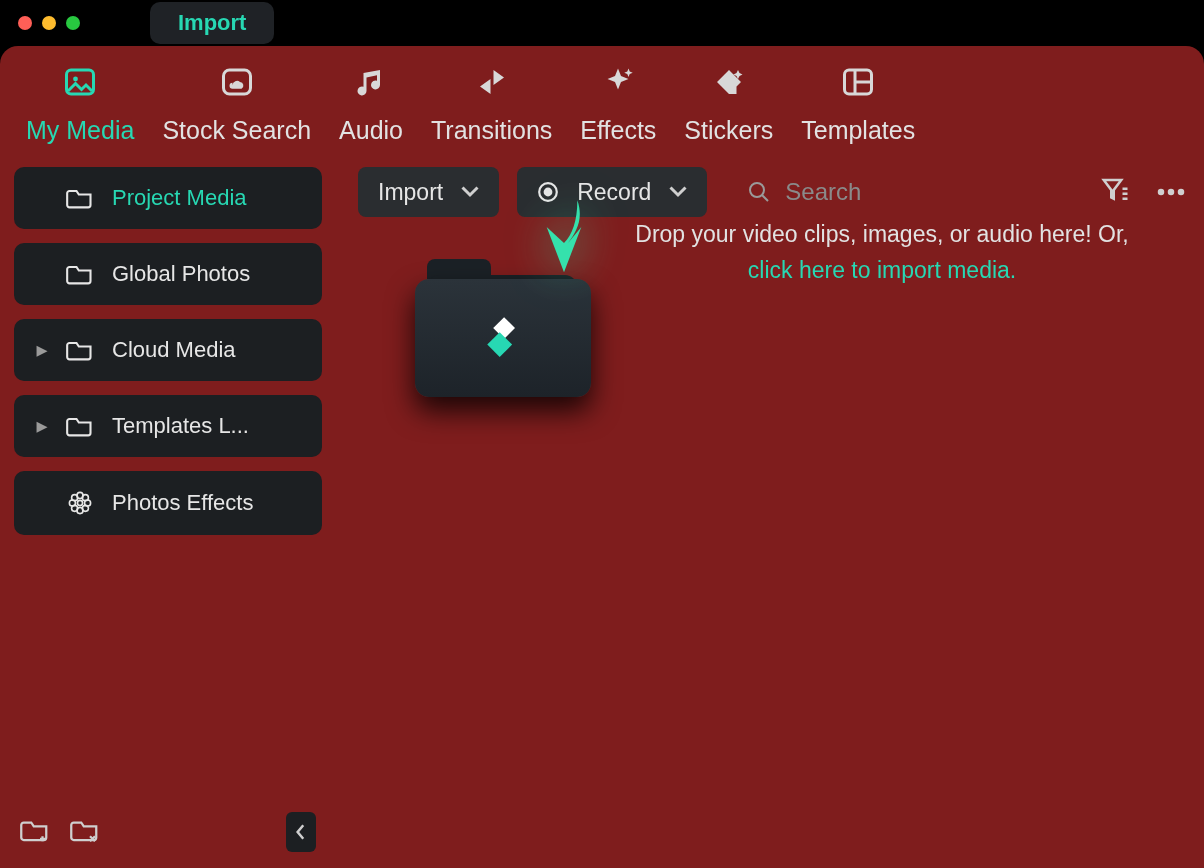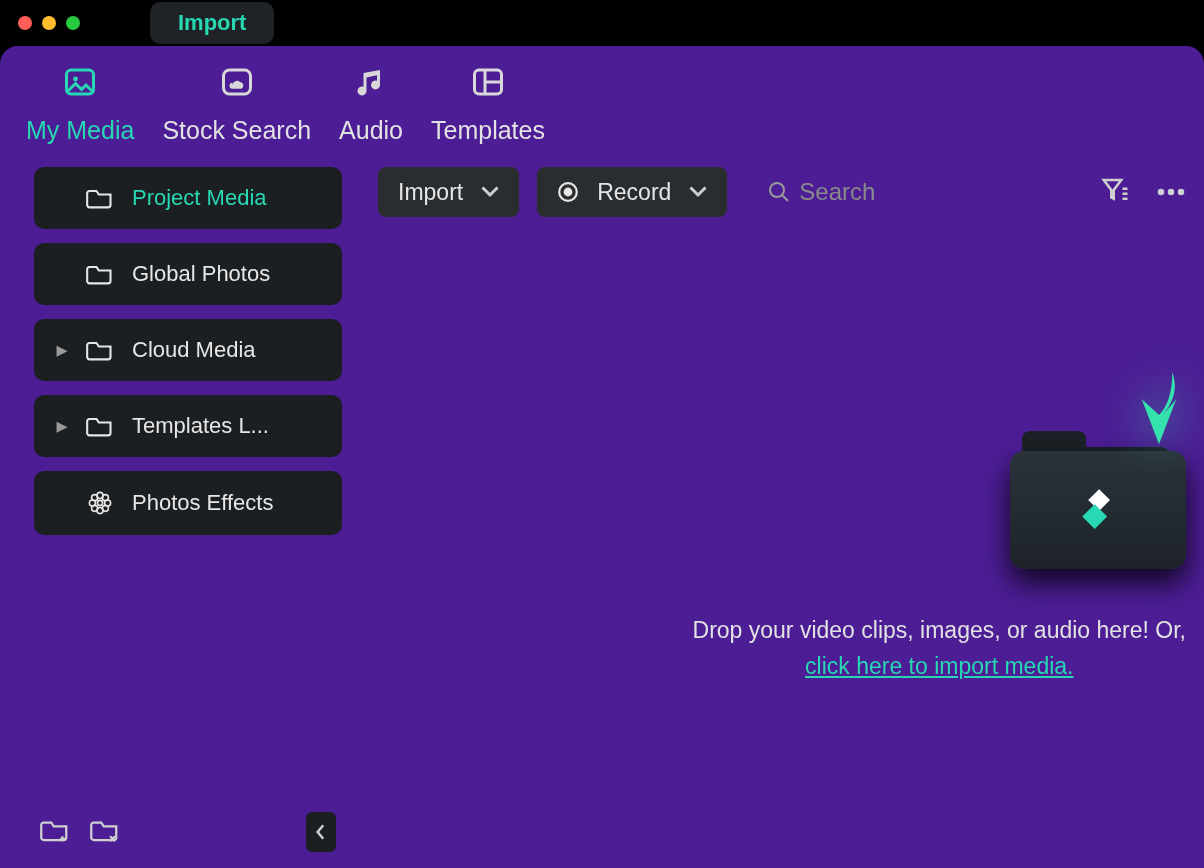--- a/index.html
+++ b/index.html
@@ -25,21 +25,21 @@
     .app-tab {
       margin-left: 60px;
       background: #1f2226;
       color: #27d8b3;
       font-weight: 600;
       font-size: 22px;
       padding: 8px 28px;
       border-radius: 10px;
     }
     .main {
-      background: #4c1d95;
+      background: #7f1d1d;
       border-top-left-radius: 18px;
       border-top-right-radius: 18px;
       height: calc(100% - 46px);
       display: flex;
       flex-direction: column;
     }
     .top-tabs {
       display: flex;
       align-items: flex-end;
       gap: 28px;
@@ -53,21 +53,20 @@
       color: #e2e2e2;
       font-size: 25px;
       cursor: pointer;
     }
     .top-tab.active { color: #27d8b3; }
     .top-tab svg { width: 36px; height: 36px; }
     .content {
       flex: 1;
       display: flex;
       min-height: 0;
-      margin-left: 20px;
     }
     .sidebar {
       width: 336px;
       padding: 12px 14px;
       display: flex;
       flex-direction: column;
     }
     .side-item {
       display: flex;
       align-items: center;
@@ -129,21 +128,21 @@
       gap: 18px;
       padding: 0 20px;
       font-size: 23px;
       color: #e6e6e6;
       cursor: pointer;
     }
     .dd svg { flex: none; }
     .search {
       display: flex;
       align-items: center;
-      gap: 8px;
+      gap: 14px;
       color: #9a9a9a;
       font-size: 24px;
       margin-left: 22px;
     }
     .search input {
       background: transparent;
       border: none;
       outline: none;
       color: #d0d0d0;
       font-size: 24px;
@@ -153,22 +152,22 @@
     .toolbar-right {
       margin-left: auto;
       display: flex;
       align-items: center;
       gap: 26px;
       color: #cfcfcf;
     }
     .dropzone {
       flex: 1;
       display: flex;
-      flex-direction: column;
-      align-items: flex-end;
+      flex-direction: row;
+      align-items: flex-start;
       justify-content: center;
       gap: 44px;
     }
     .drop-graphic {
       position: relative;
       width: 176px;
       height: 180px;
     }
     .folder-back {
       position: absolute;
@@ -201,21 +200,20 @@
       filter: drop-shadow(0 0 22px rgba(53,225,172,0.85));
     }
     .drop-text {
       font-size: 23px;
       color: #e2e2e2;
       text-align: center;
       line-height: 1.55;
     }
     .drop-text a {
       color: #27d8b3;
-      text-decoration: underline;
       cursor: pointer;
     }
   </style>
 </head>
 <body>
 
 <div class="titlebar">
   <div class="traffic-light tl-red"></div>
   <div class="traffic-light tl-yellow"></div>
   <div class="traffic-light tl-green"></div>
@@ -244,20 +242,44 @@
       </span>
       <span>Stock Search</span>
     </div>
     <div class="top-tab">
       <span>
         <svg viewBox="0 0 24 24" fill="#d8d8d8">
             <path d="M9 18a3 3 0 11-2-2.83V6l11-2v10a3 3 0 11-2-2.83V7.5L9 9v9z"></path>
           </svg>
       </span>
       <span>Audio</span>
+    </div>
+    <div class="top-tab">
+      <span>
+        <svg viewBox="0 0 24 24" fill="#d8d8d8">
+            <path d="M13 4l7 5-7 5V4zM11 20l-7-5 7-5v10z"></path>
+          </svg>
+      </span>
+      <span>Transitions</span>
+    </div>
+    <div class="top-tab">
+      <span>
+        <svg viewBox="0 0 24 24" fill="#d8d8d8">
+            <path d="M12 3l2 5 5 2-5 2-2 5-2-5-5-2 5-2 2-5zM19 3l.8 2 2 .8-2 .8-.8 2-.8-2-2-.8 2-.8.8-2z"></path>
+          </svg>
+      </span>
+      <span>Effects</span>
+    </div>
+    <div class="top-tab">
+      <span>
+        <svg viewBox="0 0 24 24" fill="#d8d8d8">
+            <path d="M12 20l-8-8 8-8 8 8-3 3v5h-5zM18 4l1 2 2 1-2 1-1 2-1-2-2-1 2-1 1-2z"></path>
+          </svg>
+      </span>
+      <span>Stickers</span>
     </div>
     <div class="top-tab">
       <span>
         <svg viewBox="0 0 24 24" fill="none" stroke="#d8d8d8" stroke-width="2">
             <rect x="3" y="4" width="18" height="16" rx="3"></rect>
             <path d="M10 4v16M10 12h11"></path>
           </svg>
       </span>
       <span>Templates</span>
     </div>

